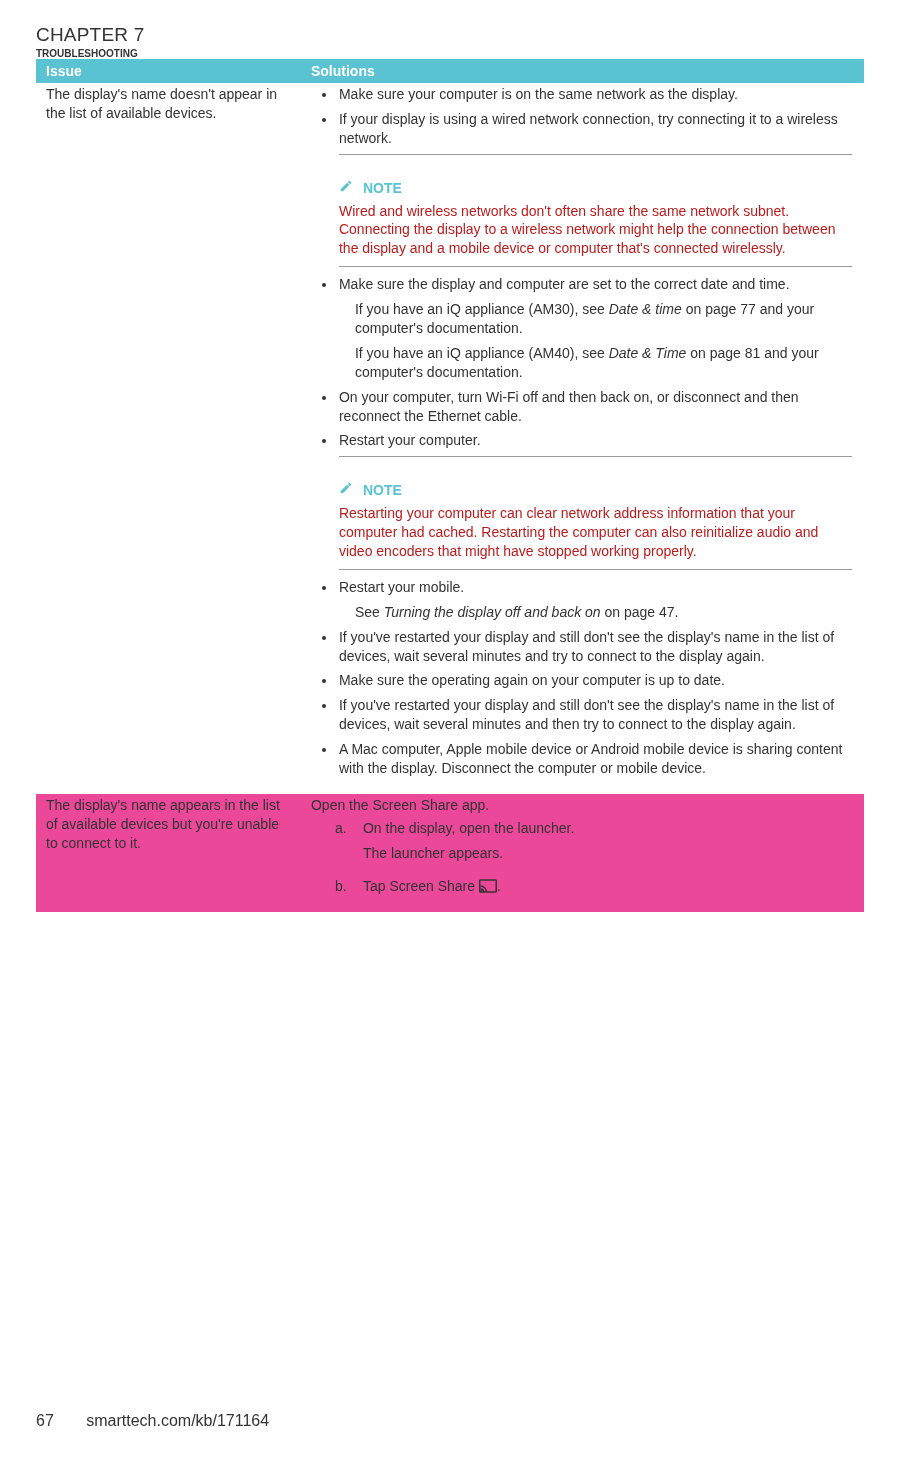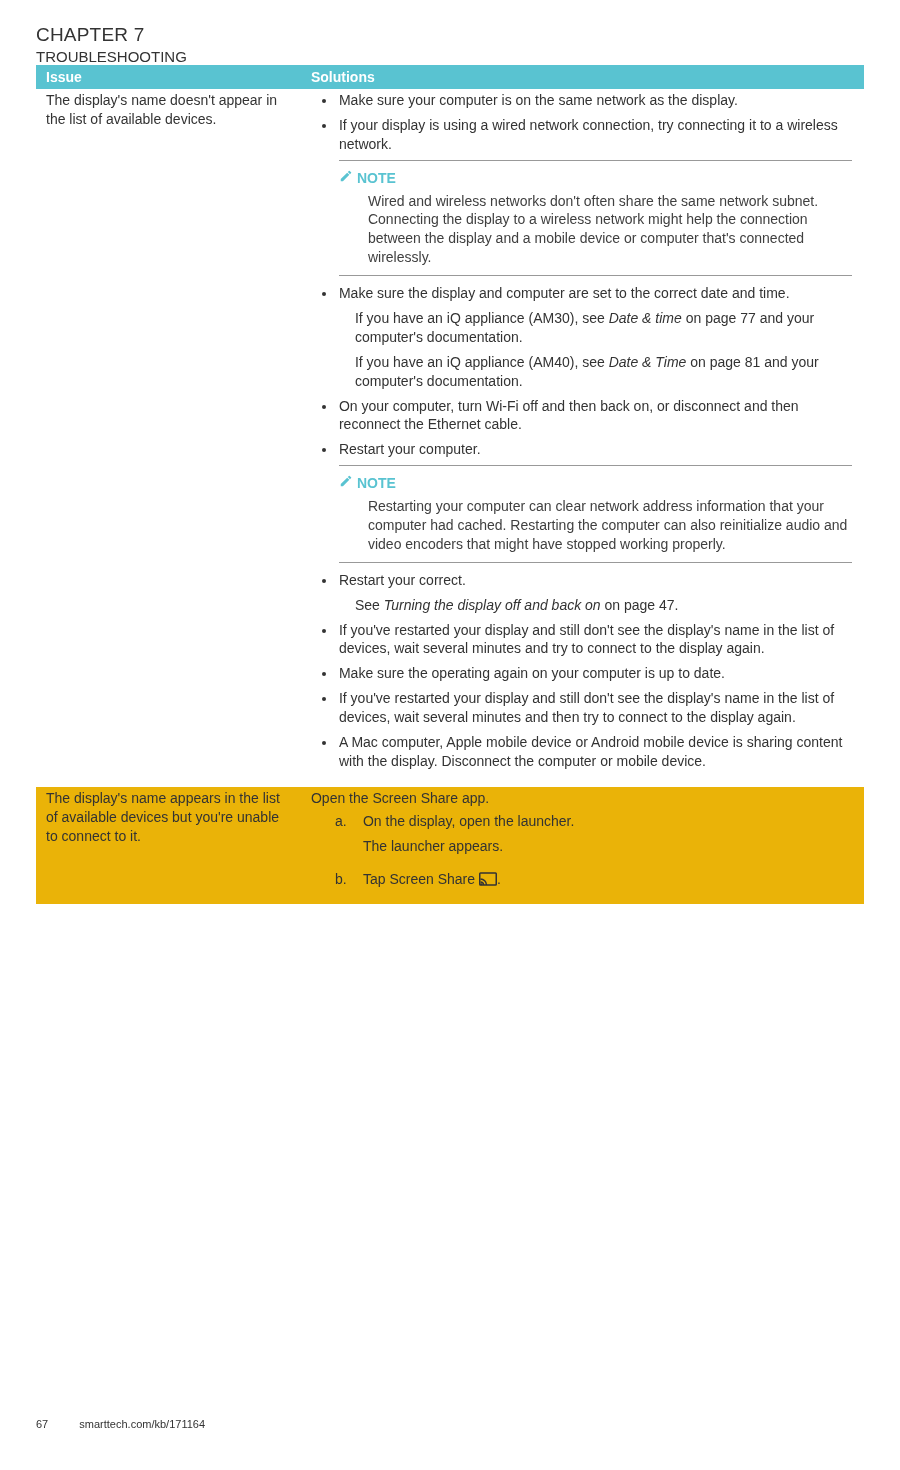--- a/index.html
+++ b/index.html
@@ -16,22 +16,22 @@
   }
   .page {
     padding: 24px 36px 0 36px;
   }
   .chapter {
     font-size: 19px;
     letter-spacing: 0.2px;
     margin: 0;
   }
   .chapter-title {
-    font-size: 15px;
-    font-weight: 400;
+    font-size: 10px;
+    font-weight: 700;
     margin: 2px 0 0 0;
   }
   .section-heading {
     font-size: 18px;
     font-weight: 700;
     margin: 72px 0 8px 0;
   }
   .section-heading .reg { font-size: 12px; vertical-align: super; font-weight:700; }
   table.troubleshoot {
     width: 100%;
@@ -47,49 +47,48 @@
     text-align: left;
     padding: 4px 10px;
     font-size: 14px;
   }
   table.troubleshoot td {
     padding: 2px 12px 10px 10px;
     vertical-align: top;
     font-size: 14px;
     line-height: 1.35;
   }
-  tr.row-even td { background: #eab308; }
+  tr.row-even td { background: #ec4899; }
   ul.sol {
     margin: 0;
     padding-left: 26px;
   }
   ul.sol > li {
     margin-bottom: 6px;
     padding-left: 2px;
   }
   .note-box {
     margin: 6px 0 8px 0;
     padding: 8px 0 8px 0;
     border-top: 1px solid #999;
     border-bottom: 1px solid #999;
   }
   .note-header {
     color: #59C3D1;
     font-weight: 700;
     font-size: 14px;
-    margin: 0 0 4px 0;
+    margin: 16px 0 4px 0;
     display: flex;
     align-items: center;
-    gap: 4px;
+    gap: 10px;
   }
   .note-header svg { width: 14px; height: 14px; display: inline-block; }
   .note-body {
     font-size: 14px;
-    color: #404040;
-    margin-left: 29px;
+    color: #b91c1c;
   }
   .subtext { margin: 6px 0 2px 16px; }
   .italic { font-style: italic; }
   ol.steps {
     list-style: none;
     counter-reset: step;
     margin: 4px 0 0 24px;
     padding: 0;
   }
   ol.steps > li {
@@ -103,21 +102,21 @@
     position: absolute;
     left: 0;
   }
   .step-sub { margin: 6px 0 14px 0; }
   .bold { font-weight: 400; }
   .cast-icon svg { width: 18px; height: 14px; vertical-align: -2px; }
   .footer {
     position: absolute;
     left: 36px;
     bottom: 40px;
-    font-size: 11px;
+    font-size: 16px;
     color: #333;
   }
   .footer .pgnum { margin-right: 28px; }
 </style>
 </head>
 <body>
 
 <div class="page">
   <p class="chapter">CHAPTER 7</p>
   <p class="chapter-title">TROUBLESHOOTING</p>
@@ -168,21 +167,21 @@
                 <p class="note-header">
                   <span><svg viewBox="0 0 24 24" fill="#59C3D1">
                         <path d="M3 17.25V21h3.75l11-11-3.75-3.75-11 11zM20.7 7.05a1 1 0 0 0 0-1.41l-2.34-2.34a1 1 0 0 0-1.41 0l-1.83 1.83 3.75 3.75 1.83-1.83z"></path>
                       </svg></span>
                   <span>NOTE</span>
                 </p>
                 <div class="note-body">Restarting your computer can clear network address information that your computer had cached. Restarting the computer can also reinitialize audio and video encoders that might have stopped working properly.</div>
               </div>
             </li>
             <li>
-              <span>Restart your correct.</span>
+              <span>Restart your mobile.</span>
               <p class="subtext">
                 <span>See </span><span class="italic">Turning the display off and back on</span><span> on page 47.</span>
               </p>
             </li>
             <li>If you've restarted your display and still don't see the display's name in the list of devices, wait several minutes and try to connect to the display again.</li>
             <li>Make sure the operating again on your computer is up to date.</li>
             <li>If you've restarted your display and still don't see the display's name in the list of devices, wait several minutes and then try to connect to the display again.</li>
             <li>A Mac computer, Apple mobile device or Android mobile device is sharing content with the display. Disconnect the computer or mobile device.</li>
           </ul>
         </td>

